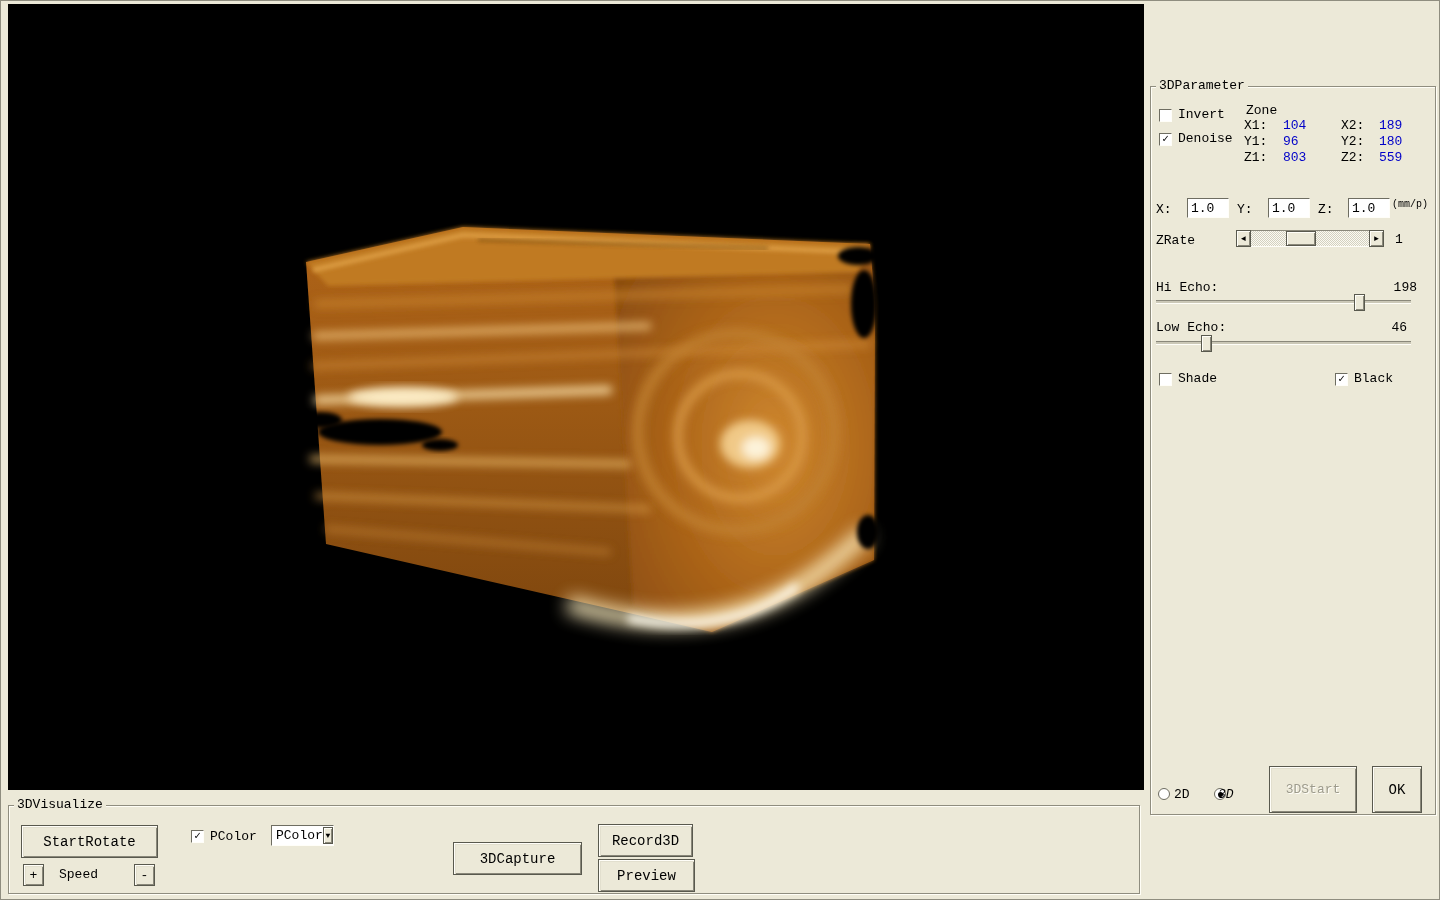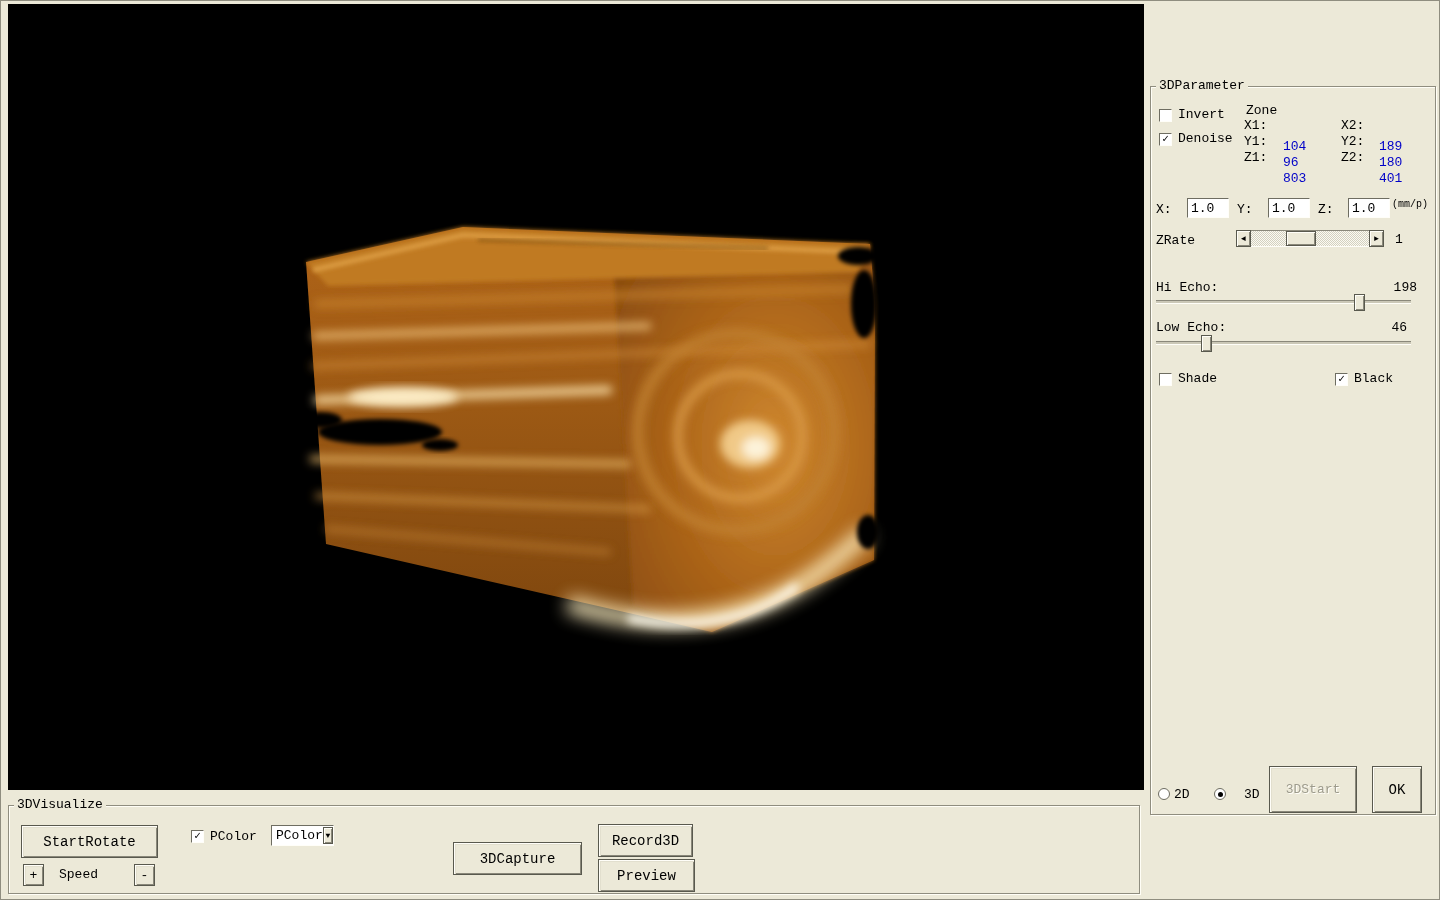--- a/index.html
+++ b/index.html
@@ -32,21 +32,21 @@
     width:12px;height:12px;border-radius:50%;background:#fff;box-sizing:border-box;
     border:1px solid #6e6d61;display:inline-flex;align-items:center;justify-content:center;cursor:pointer;
   }
   .radio .dot{width:5px;height:5px;border-radius:50%;background:#000;}
   .textfield{
     background:#fff;box-sizing:border-box;
     border:1px solid;border-color:#6e6d61 #fffef8 #fffef8 #6e6d61;
     font-family:inherit;font-size:13px;padding:1px 3px;outline:none;
   }
   .lbl{white-space:nowrap;}
-  .blue{color:#0000c8;margin-top:21px;}
+  .blue{color:#0000c8;}
   .slider-track{height:4px;box-sizing:border-box;border-top:1px solid #8a887a;border-bottom:1px solid #fffef8;background:#cbc8b7;cursor:pointer;}
   .slider-thumb{
     position:absolute;width:11px;height:17px;top:-7px;background:#ece9d8;box-sizing:border-box;
     border:1px solid #59594e;box-shadow:inset 1px 1px 0 #fffef8,inset -1px -1px 0 #8a887a;cursor:pointer;
   }
   .scrollbar{display:flex;height:17px;box-sizing:border-box;}
   .sb-btn{
     width:15px;height:100%;background:#ece9d8;box-sizing:border-box;
     border:1px solid #59594e;box-shadow:inset 1px 1px 0 #fffef8,inset -1px -1px 0 #8a887a;
     font-size:8px;display:flex;align-items:center;justify-content:center;cursor:pointer;line-height:8px;
@@ -160,21 +160,21 @@
   <span class="abs lbl blue" style="left:228px;top:31px;">189</span>
 
   <span class="abs lbl" style="left:93px;top:47px;">Y1:</span>
   <span class="abs lbl blue" style="left:132px;top:47px;">96</span>
   <span class="abs lbl" style="left:190px;top:47px;">Y2:</span>
   <span class="abs lbl blue" style="left:228px;top:47px;">180</span>
 
   <span class="abs lbl" style="left:93px;top:63px;">Z1:</span>
   <span class="abs lbl blue" style="left:132px;top:63px;">803</span>
   <span class="abs lbl" style="left:190px;top:63px;">Z2:</span>
-  <span class="abs lbl blue" style="left:228px;top:63px;">401</span>
+  <span class="abs lbl blue" style="left:228px;top:63px;">559</span>
 
   <span class="abs lbl" style="left:5px;top:115px;">X:</span>
   <input class="abs textfield" style="left: 36px; top: 111px; width: 42px; height: 20px;" value="1.0">
   <span class="abs lbl" style="left:86px;top:115px;">Y:</span>
   <input class="abs textfield" style="left: 117px; top: 111px; width: 42px; height: 20px;" value="1.0">
   <span class="abs lbl" style="left:167px;top:115px;">Z:</span>
   <input class="abs textfield" style="left: 197px; top: 111px; width: 42px; height: 20px;" value="1.0">
   <span class="abs lbl" style="left:241px;top:112px;font-size:10px;">(mm/p)</span>
 
   <span class="abs lbl" style="left:5px;top:146px;">ZRate</span>
@@ -206,21 +206,21 @@
       <span class="check">✓</span>
     </span>
   <span class="abs lbl" style="left:203px;top:284px;">Black</span>
 
   <span class="abs radio" style="left:7px;top:701px;"></span>
   <span class="abs lbl" style="left:23px;top:700px;">2D</span>
 
   <span class="abs radio" style="left:63px;top:701px;">
       <span class="dot"></span>
     </span>
-  <span class="abs lbl" style="left:93px;top:700px;">3D</span>
+  <span class="abs lbl" style="left:67px;top:700px;font-style:italic;">3D</span>
 
   <div class="abs btn disabled" style="left:118px;top:679px;width:88px;height:47px;font-size:13px;">3DStart</div>
   <div class="abs btn" style="left:221px;top:679px;width:50px;height:47px;">OK</div>
 </div>
 
 <div class="abs groupbox" style="left:8px;top:805px;width:1132px;height:89px;">
   <span class="gb-title">3DVisualize</span>
 
   <div class="abs btn" style="left:12px;top:19px;width:137px;height:33px;font-family:Liberation Mono, monospace;">StartRotate</div>
 

